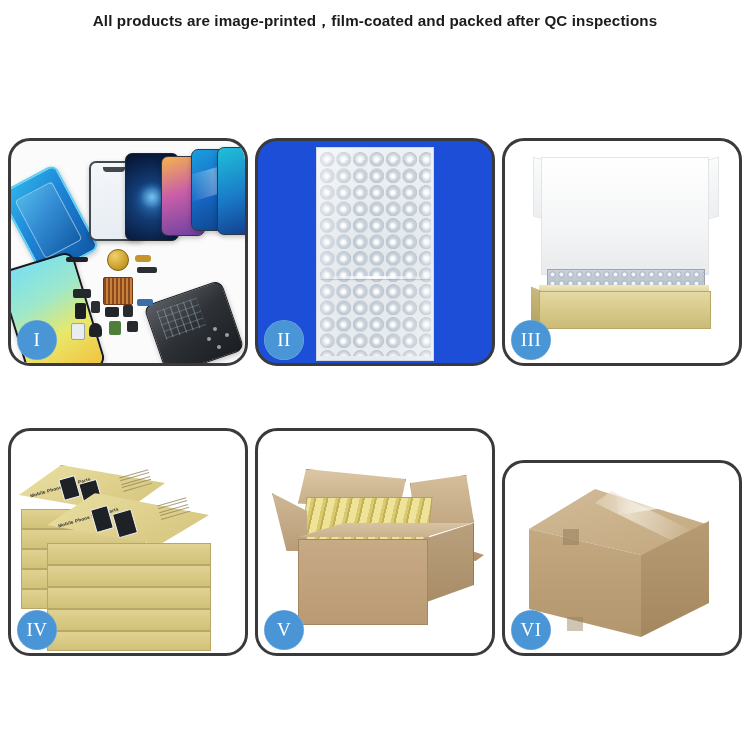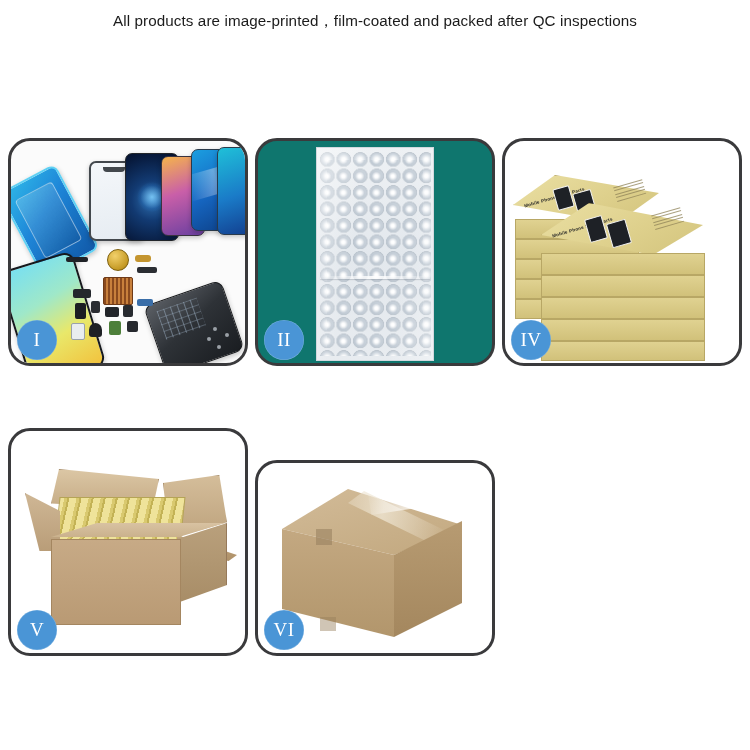--- a/index.html
+++ b/index.html
@@ -11,21 +11,21 @@
   .page{width:750px;height:750px;position:relative;box-sizing:border-box;}
 
   
   .header{position:absolute;left:0;top:0;width:750px;text-align:center;}
   .title{
     font-size:35px;font-weight:700;letter-spacing:1.2px;color:#111111;
     margin:0;padding-top:36px;line-height:1.05;white-space:nowrap;
     font-family:"Liberation Sans","DejaVu Sans",sans-serif;
   }
   .subtitle{
-    font-size:15.2px;font-weight:400;color:#1b1b1b;margin:0;padding-top:11px;
+    font-size:15.2px;font-weight:700;color:#1b1b1b;margin:0;padding-top:11px;
     letter-spacing:.1px;white-space:nowrap;
   }
 
   
   .grid{
     position:absolute;left:8px;top:138px;width:734px;height:545px;
     display:grid;grid-template-columns:240px 240px 240px;
     grid-template-rows:228px 228px;column-gap:7px;row-gap:62px;
   }
   .panel{
@@ -132,21 +132,21 @@
   .p1 .pt-k{left:78px;top:182px;width:13px;height:14px;background:#1e2125;border-radius:50% 50% 3px 3px;}
   .p1 .pt-l{left:98px;top:180px;width:12px;height:14px;background:#4d7f3a;}
   .p1 .pt-m{left:116px;top:180px;width:11px;height:11px;background:#26292e;}
   .p1 .screw{position:absolute;width:4px;height:4px;border-radius:50%;background:#9aa0a6;}
   .p1 .s1{left:196px;top:196px;}
   .p1 .s2{left:206px;top:204px;}
   .p1 .s3{left:214px;top:192px;}
   .p1 .s4{left:202px;top:186px;}
 
   
-  .p2{background:#0f766e;}
+  .p2{background:#1d4ed8;}
   .p2 .pouch{
     position:absolute;left:50%;top:6px;transform:translateX(-50%);
     width:116px;height:212px;
     background:linear-gradient(180deg,#eef1f4 0%,#e3e8ed 50%,#e8ecf0 100%);
     border:1px solid #d2d8de;
   }
   .p2 .bubbles{
     position:absolute;left:2px;top:4px;right:2px;bottom:4px;
     background-image:
       radial-gradient(circle at 50% 45%, rgba(255,255,255,.95) 14%, rgba(196,206,216,.75) 42%, rgba(150,163,176,.55) 58%, rgba(255,255,255,0) 62%);
@@ -366,20 +366,32 @@
         <div class="pouch">
           <div class="bubbles"></div>
           <div class="bubbles2"></div>
           <div class="seam"></div>
           <div class="sheen"></div>
         </div>
       </div>
       <div class="badge">II</div>
     </div>
 
+    <div class="panel p3">
+      <div class="stage">
+        <div class="lidflap-l"></div>
+        <div class="lidflap-r"></div>
+        <div class="lidback"></div>
+        <div class="innerwrap"></div>
+        <div class="boxlip"></div>
+        <div class="boxside"></div>
+        <div class="boxfront"></div>
+      </div>
+      <div class="badge">III</div>
+    </div>
 
     <div class="panel p4">
       <div class="stage">
         <div class="stack">
 
           <div class="face-front" style="position:absolute;left:4px;top:62px;width:122px;height:18px;"></div>
           <div class="face-front" style="position:absolute;left:4px;top:82px;width:122px;height:18px;"></div>
           <div class="face-front" style="position:absolute;left:4px;top:102px;width:122px;height:18px;"></div>
           <div class="face-front" style="position:absolute;left:4px;top:122px;width:122px;height:18px;"></div>
           <div class="face-front" style="position:absolute;left:4px;top:142px;width:122px;height:18px;"></div>

